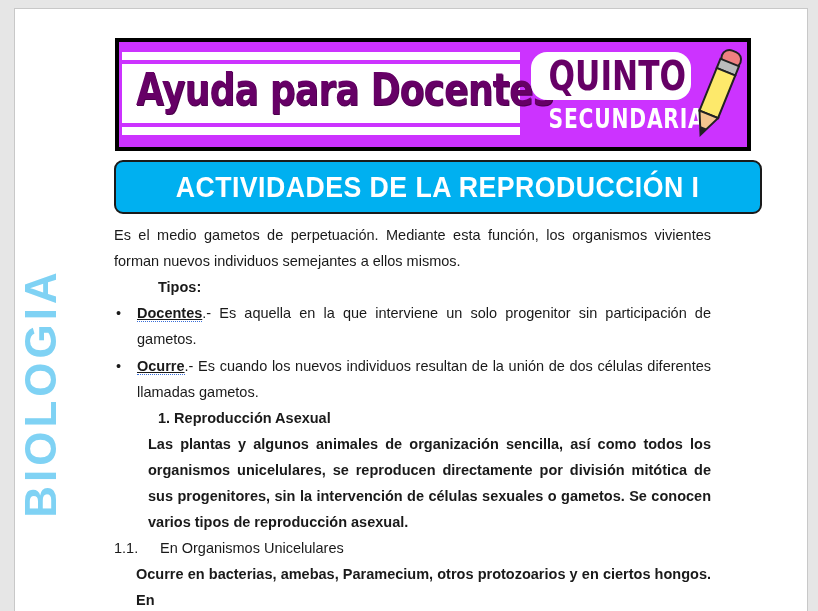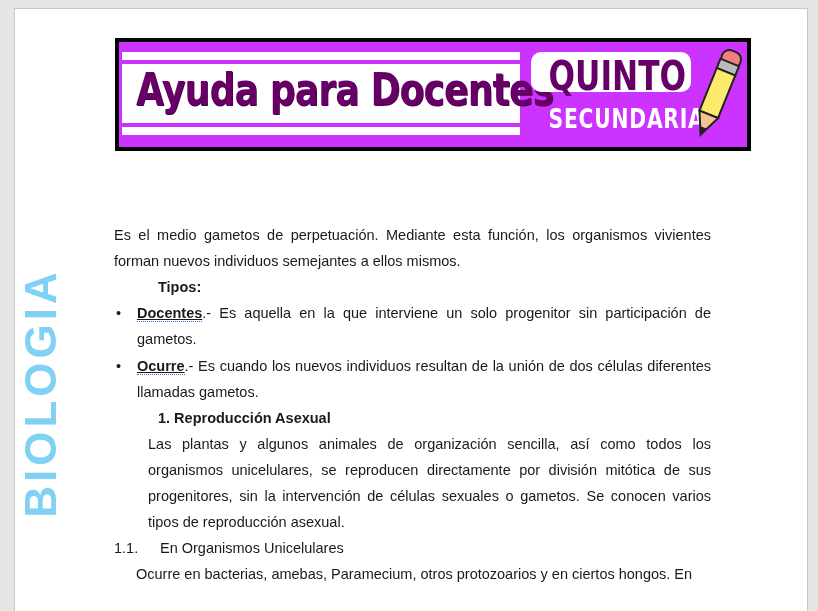--- a/index.html
+++ b/index.html
@@ -27,22 +27,22 @@
   .banner .stripe { position: absolute; left: 0; width: 100%; height: 4px; background: #cc33ff; }
   .banner .stripe.top { top: 8px; }
   .banner .stripe.bottom { bottom: 8px; }
   .banner .brand {
     position: absolute; left: 14px; top: 12px; width: 380px;
     font-family: "DejaVu Sans", sans-serif; font-weight: bold; font-size: 44px;
     color: #660066; letter-spacing: -1px; transform: scaleX(0.82); transform-origin: left center;
     white-space: nowrap; text-shadow: 1px 1px 0 #4a004a;
   }
   .banner .grade-pill {
-    position: absolute; left: 412px; top: 10px; width: 160px; height: 40px;
-    background: #fff; border-radius: 10px;
+    position: absolute; left: 412px; top: 10px; width: 160px; height: 48px;
+    background: #fff; border-radius: 16px;
   }
   .banner .grade {
     position: absolute; left: 0; top: 0; width: 100%; text-align: center;
     font-family: "DejaVu Sans", sans-serif; font-weight: bold; font-size: 40px; line-height: 48px;
     color: #660066; transform: scaleX(0.78);
   }
   .banner .level {
     position: absolute; left: 412px; top: 62px; width: 160px; text-align: center;
     font-family: "DejaVu Sans", sans-serif; font-weight: bold; font-size: 26px; color: #ffffff;
     transform: scaleX(0.78); letter-spacing: 1px;
@@ -76,21 +76,21 @@
     position: absolute; left: 99px; top: 213px; width: 597px;
     font-family: "Liberation Sans", sans-serif; font-size: 14.5px; color: #1a1a1a;
   }
   .content p { margin: 0; line-height: 26px; text-align: justify; }
   .content .bold { font-weight: bold; margin-left: 44px; }
   .content .ital { font-style: italic; font-weight: bold; }
   .content ul { margin: 0; padding: 0; list-style: none; }
   .content li { position: relative; padding-left: 23px; line-height: 26px; text-align: justify; }
   .content li .dot { position: absolute; left: 2px; top: 0; }
   .content .term { font-weight: bold; text-decoration: underline; text-decoration-color: #1a1a1a; border-bottom: 1px dotted #3a6fd8; }
-  .content .indent { padding-left: 34px; }
+  .content .indent { padding-left: 34px; font-weight: bold; }
   .content .gap-sm { margin-top: 1px; }
   .content .sub-h { display: flex; font-weight: normal; line-height: 26px; }
   .content .sub-h .num { width: 46px; }
 </style>
 </head>
 <body>
 
 <div class="page">
 
   <div class="banner">
@@ -107,20 +107,23 @@
       <g transform="rotate(22 26 50)">
         <rect x="16" y="4" width="20" height="16" rx="8" fill="#f08080" stroke="#222" stroke-width="2"></rect>
         <rect x="16" y="16" width="20" height="10" fill="#bbbbbb" stroke="#222" stroke-width="2"></rect>
         <rect x="16" y="26" width="20" height="46" fill="#fde96b" stroke="#222" stroke-width="2"></rect>
         <polygon points="16,72 36,72 26,94" fill="#f3c48e" stroke="#222" stroke-width="2"></polygon>
         <polygon points="23,86 29,86 26,94" fill="#222"></polygon>
       </g>
     </svg>
   </div>
 
+  <div class="title-bar">
+    <span>ACTIVIDADES DE LA REPRODUCCIÓN I</span>
+  </div>
 
   <div class="side-label">
     <span>BIOLOGIA</span>
   </div>
 
   <div class="content">
     <p>Es el medio gametos de perpetuación. Mediante esta función, los organismos vivientes forman nuevos individuos semejantes a ellos mismos.</p>
     <p class="bold">Tipos:</p>
     <ul>
       <li>

